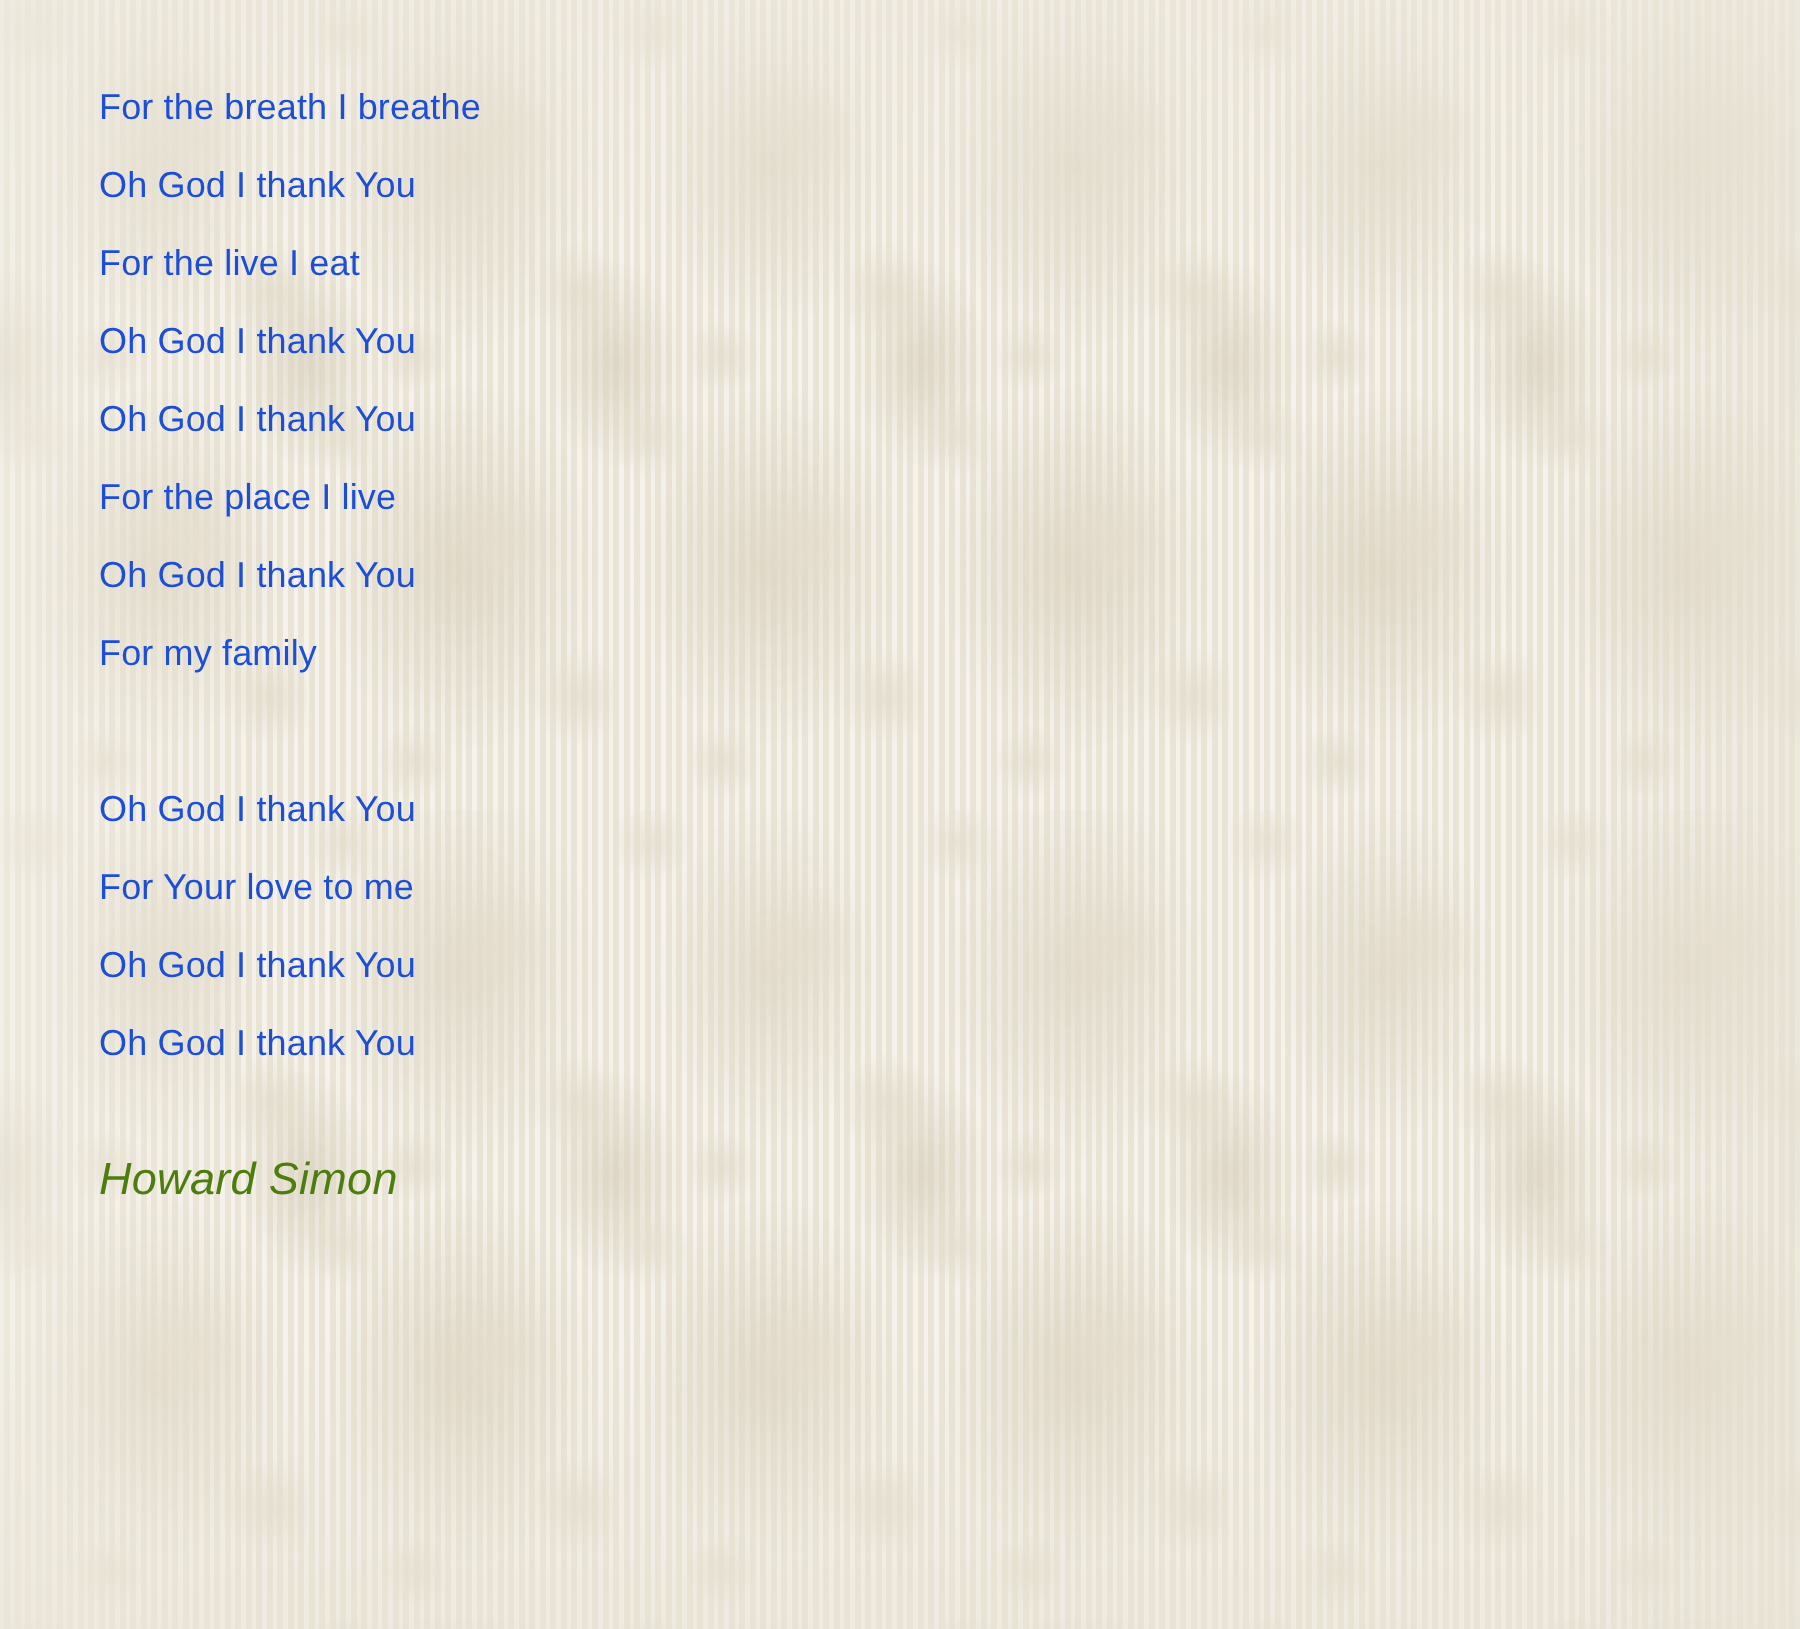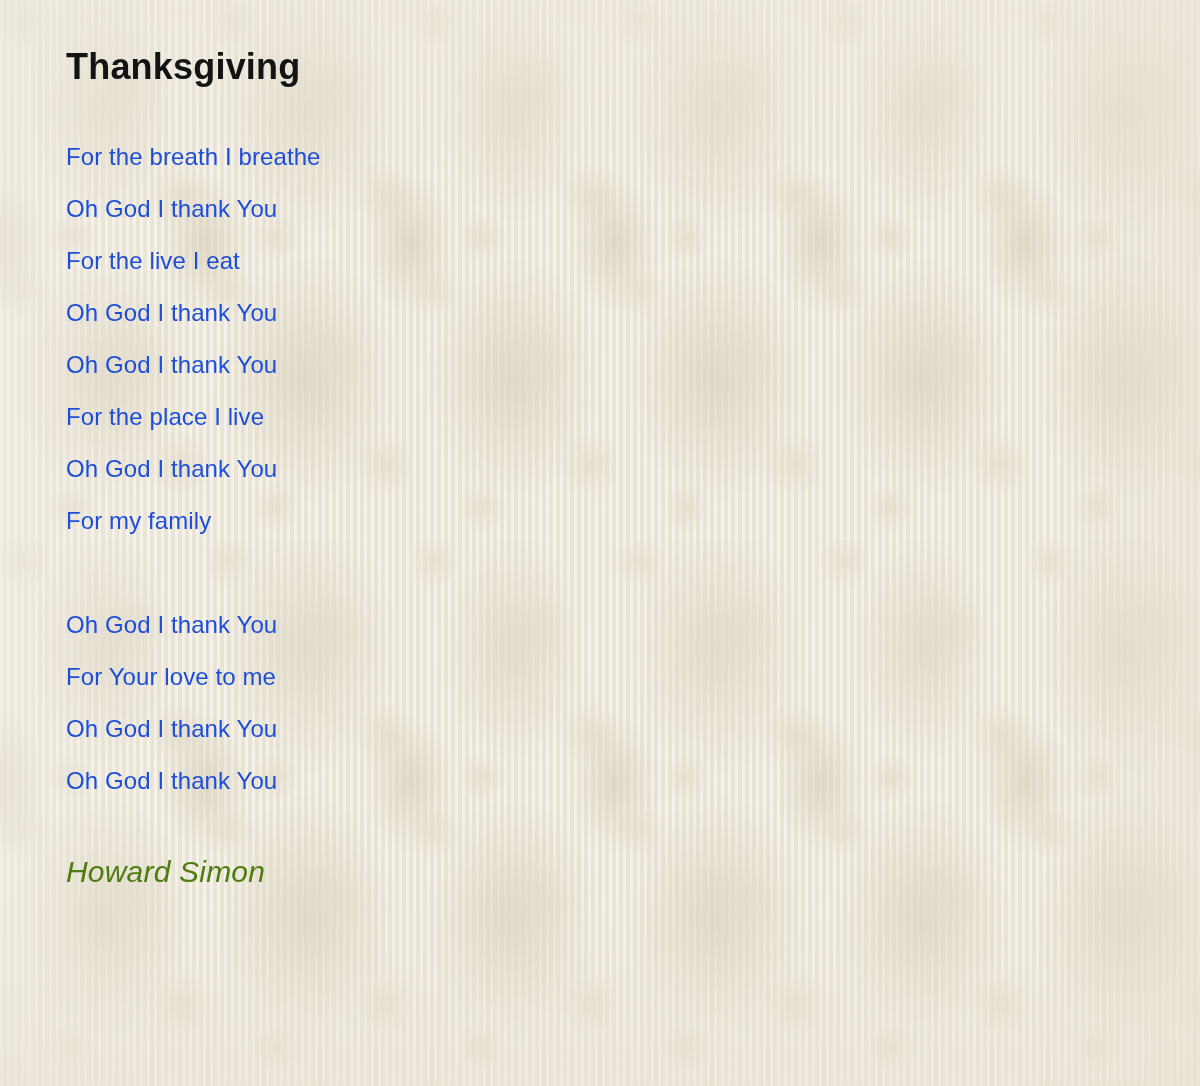--- a/index.html
+++ b/index.html
@@ -116,21 +116,20 @@
 <body>
 
 <div id="poem-page">
 
   <div class="bg-layer bg-vertical-stripes"></div>
   <div class="bg-layer bg-damask"></div>
   <div class="bg-layer bg-damask-2"></div>
   <div class="bg-layer bg-vignette"></div>
 
   <div class="content">
-    <h1 class="poem-title">Thanksgiving</h1>
 
     <div class="poem-body" id="poem-body">
         <div class="poem-line">For the breath I breathe</div>
         <div class="poem-line">Oh God I thank You</div>
         <div class="poem-line">For the live I eat</div>
         <div class="poem-line">Oh God I thank You</div>
         <div class="poem-line">Oh God I thank You</div>
         <div class="poem-line">For the place I live</div>
         <div class="poem-line">Oh God I thank You</div>
         <div class="poem-line">For my family</div>

